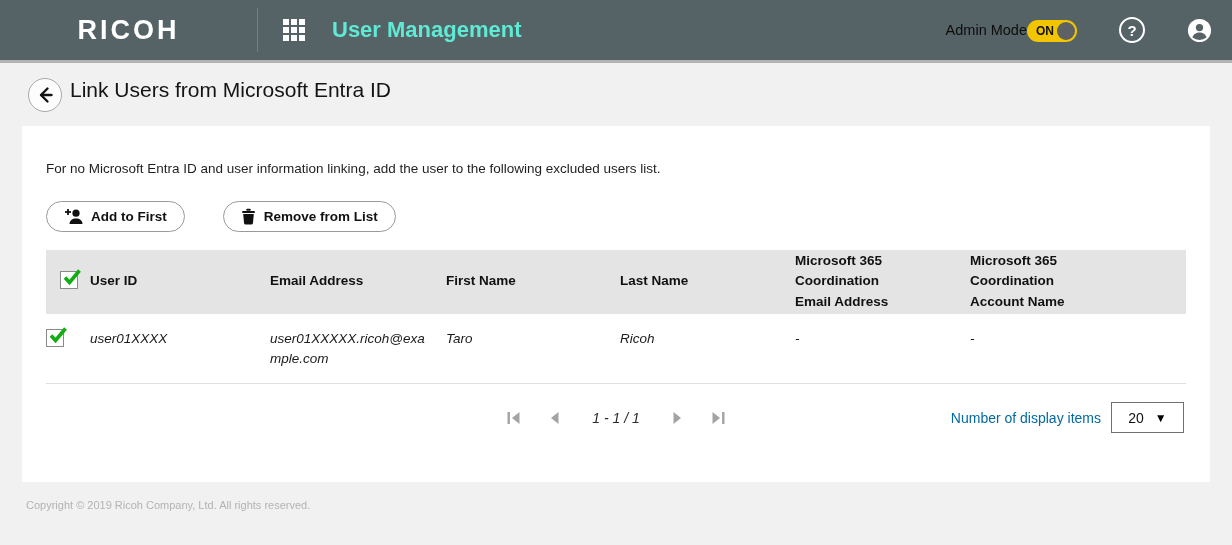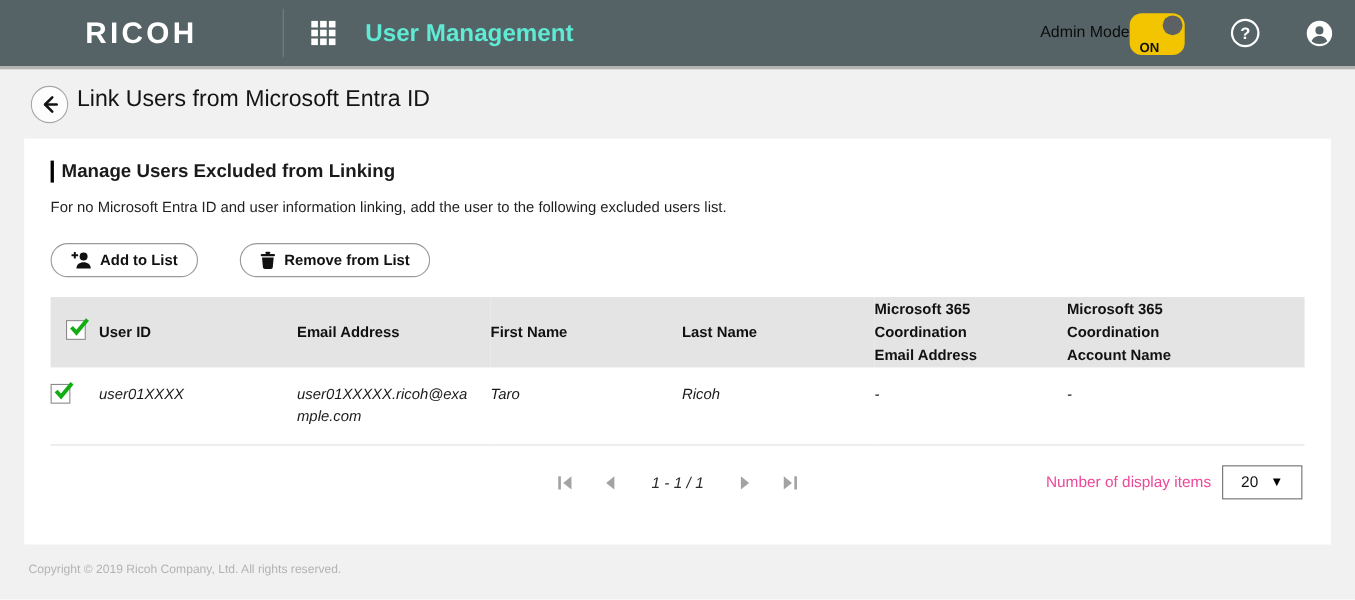--- a/index.html
+++ b/index.html
@@ -59,26 +59,26 @@
     align-items: center;
     margin-top: 2px;
   }
   .admin-label {
     color: #0c0c0c;
     font-size: 14.5px;
     margin-bottom: 3px;
   }
   .toggle {
     width: 50px;
-    height: 38px;
+    height: 22px;
     border-radius: 11px;
     background: #f2c500;
     position: relative;
     display: flex;
-    align-items: flex-end;
+    align-items: center;
     cursor: pointer;
   }
   .toggle-text {
     font-size: 12px;
     font-weight: bold;
     color: #111;
     margin-left: 9px;
   }
   .toggle-knob {
     position: absolute;
@@ -229,21 +229,21 @@
     align-items: center;
   }
   .pager-range { font-size: 14px; color: #2b2b2b; margin: 0 6px; }
   .display-items {
     position: absolute;
     right: 2px;
     top: 0;
     display: flex;
     align-items: center;
   }
-  .display-items-label { font-size: 14px; color: #ec4899; margin-right: 10px; }
+  .display-items-label { font-size: 14px; color: #0369a1; margin-right: 10px; }
   .select-box {
     width: 73px;
     height: 31px;
     border: 1px solid #6f6f6f;
     background: #fff;
     display: flex;
     align-items: center;
     justify-content: center;
     gap: 11px;
     font-size: 14px;
@@ -300,32 +300,31 @@
   <button class="back-btn">
     <svg width="20" height="20" viewBox="0 0 20 20">
       <path d="M12.5 3.5 L6 10 L12.5 16.5" fill="none" stroke="#141414" stroke-width="2.4" stroke-linecap="round" stroke-linejoin="round"></path>
       <line x1="6.4" y1="10" x2="16.5" y2="10" stroke="#141414" stroke-width="2.4" stroke-linecap="round"></line>
     </svg>
   </button>
   <h1 class="page-title">Link Users from Microsoft Entra ID</h1>
 </div>
 
 <main class="card">
-  <h2 class="section-heading">Manage Users Excluded from Linking</h2>
   <p class="section-desc">For no Microsoft Entra ID and user information linking, add the user to the following excluded users list.</p>
 
   <div class="toolbar">
     <button class="pill-btn">
       <svg width="19" height="17" viewBox="0 0 19 17">
         <line x1="4" y1="1" x2="4" y2="7" stroke="#111" stroke-width="1.8"></line>
         <line x1="1" y1="4" x2="7" y2="4" stroke="#111" stroke-width="1.8"></line>
         <circle cx="12" cy="5.2" r="3.6" fill="#111"></circle>
         <path d="M5.5 16 c0-3.6 2.9-5.6 6.5-5.6 s6.5 2 6.5 5.6 Z" fill="#111"></path>
       </svg>
-      <span>Add to List</span>
+      <span>Add to First</span>
     </button>
     <button class="pill-btn">
       <svg width="15" height="17" viewBox="0 0 15 17">
         <rect x="1" y="3" width="13" height="2" rx="1" fill="#111"></rect>
         <rect x="5.2" y="0.8" width="4.6" height="2" rx="1" fill="#111"></rect>
         <path d="M2.2 6 h10.6 l-0.8 9 a1.8 1.8 0 0 1-1.8 1.6 h-5.4 a1.8 1.8 0 0 1-1.8-1.6 Z" fill="#111"></path>
       </svg>
       <span>Remove from List</span>
     </button>
   </div>

